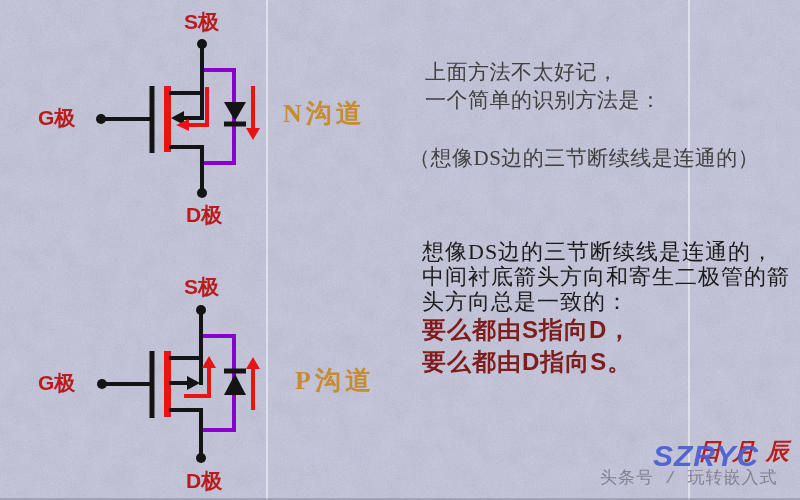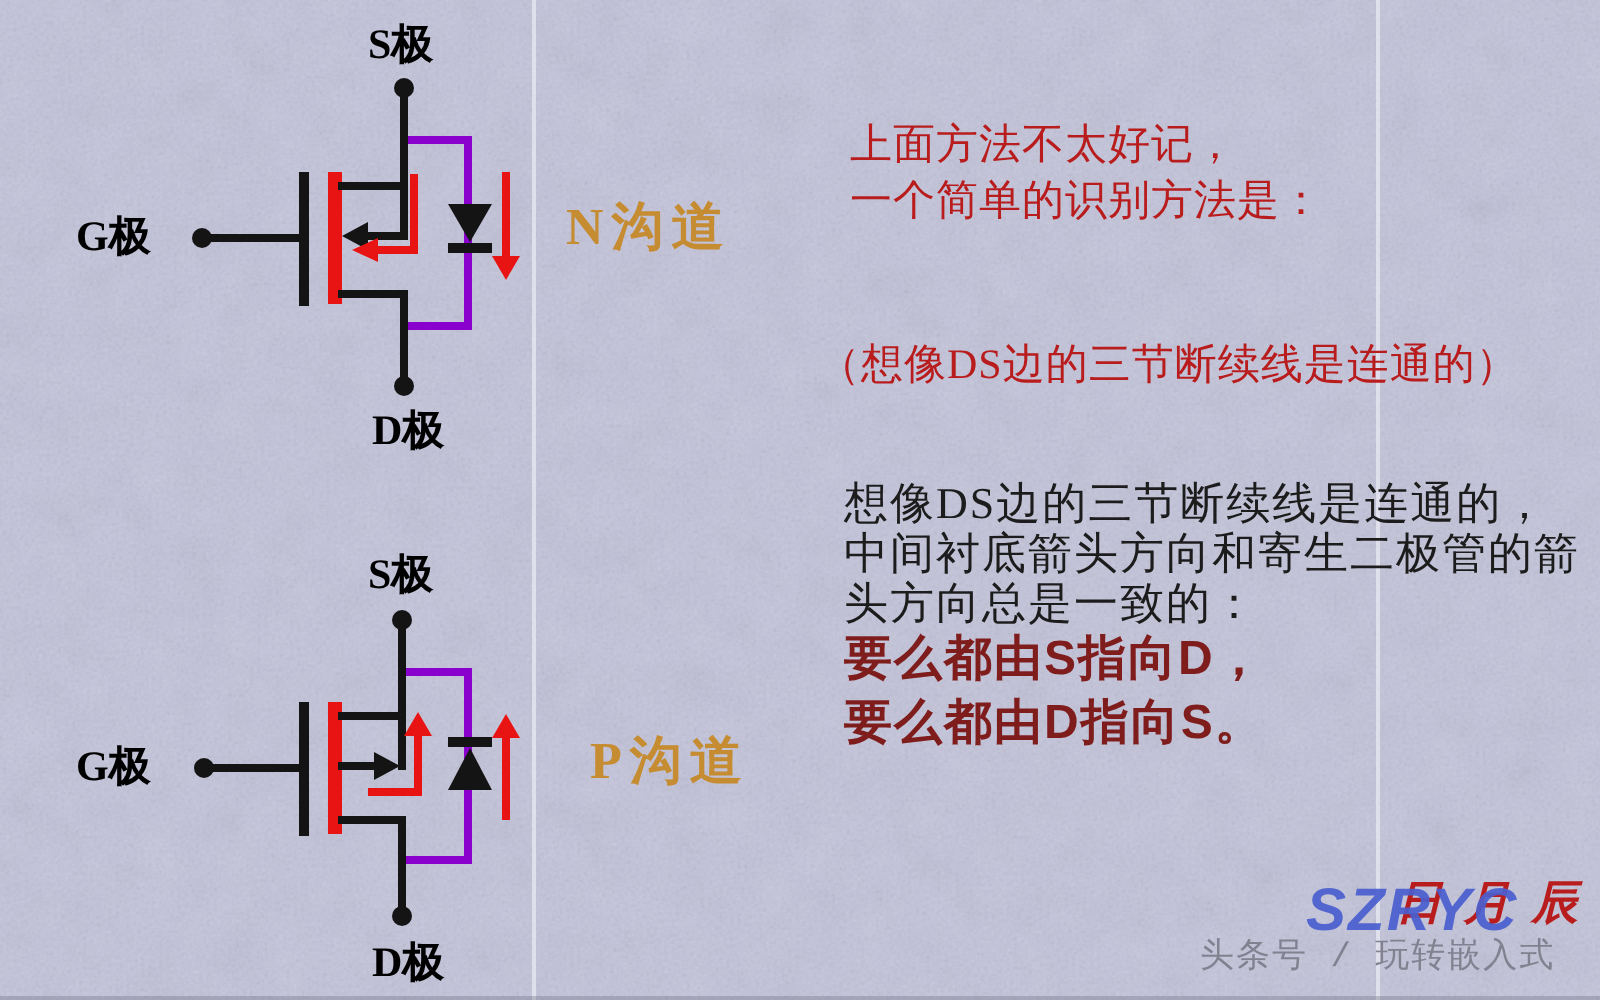--- a/index.html
+++ b/index.html
@@ -7,31 +7,31 @@
     position:relative;width:800px;height:500px;overflow:hidden;
     background:#c2c3db;
     font-family:"Liberation Serif","DejaVu Serif",serif;
   }
   svg{display:block;}
   .bg-noise{position:absolute;left:0;top:0;z-index:0;}
   .faint-line{position:absolute;top:0;width:2px;height:500px;background:rgba(244,244,250,0.6);z-index:1;}
   .bottom-edge{position:absolute;left:0;bottom:0;width:800px;height:2px;background:rgba(110,110,130,0.35);z-index:5;}
   .circuit{position:absolute;left:0;top:0;z-index:2;}
   .pole-label{
-    position:absolute;z-index:3;color:#000000;font-weight:bold;
-    font-family:Liberation Serif, serif;
+    position:absolute;z-index:3;color:#b91c1c;font-weight:bold;
+    font-family:Liberation Sans, sans-serif;
     font-size:21px;line-height:22px;white-space:nowrap;
   }
   .channel-label{
     position:absolute;z-index:3;color:#c68c32;font-weight:bold;
     font-family:Liberation Serif, serif;
     font-size:26px;line-height:28px;letter-spacing:4px;white-space:nowrap;
   }
   .note{
-    position:absolute;z-index:3;color:#b91c1c;
+    position:absolute;z-index:3;color:#404040;
     font-size:21px;line-height:28px;letter-spacing:0.5px;white-space:nowrap;
   }
   .note-block{position:absolute;z-index:3;white-space:nowrap;}
   .note-block .black-line{
     color:#1c1c1c;font-size:22px;line-height:25px;letter-spacing:1px;
   }
   .note-block .red-line{
     color:#7f1d1d;font-weight:bold;font-size:24px;line-height:32px;letter-spacing:1px;
     font-family:"Liberation Sans","DejaVu Sans",sans-serif;
   }
@@ -152,21 +152,21 @@
   <span class="pole-label" style="left:184px;top:276px">S极</span>
   <span class="pole-label" style="left:38px;top:372px">G极</span>
   <span class="pole-label" style="left:186px;top:470px">D极</span>
   <span class="channel-label" style="left:295px;top:367px">P沟道</span>
 
   <div class="note" style="left:425px;top:58px">
     <div>上面方法不太好记，</div>
     <div>一个简单的识别方法是：</div>
   </div>
 
-  <div class="note" style="left:409px;top:168px">（想像DS边的三节断续线是连通的）</div>
+  <div class="note" style="left:409px;top:144px">（想像DS边的三节断续线是连通的）</div>
 
   <div class="note-block" style="left:422px;top:239px">
     <div class="black-line">想像DS边的三节断续线是连通的，</div>
     <div class="black-line">中间衬底箭头方向和寄生二极管的箭</div>
     <div class="black-line">头方向总是一致的：</div>
     <div class="red-line">要么都由S指向D，</div>
     <div class="red-line">要么都由D指向S。</div>
   </div>
 
   <span class="byline" style="left:600px;top:466px">头条号 / 玩转嵌入式</span>

